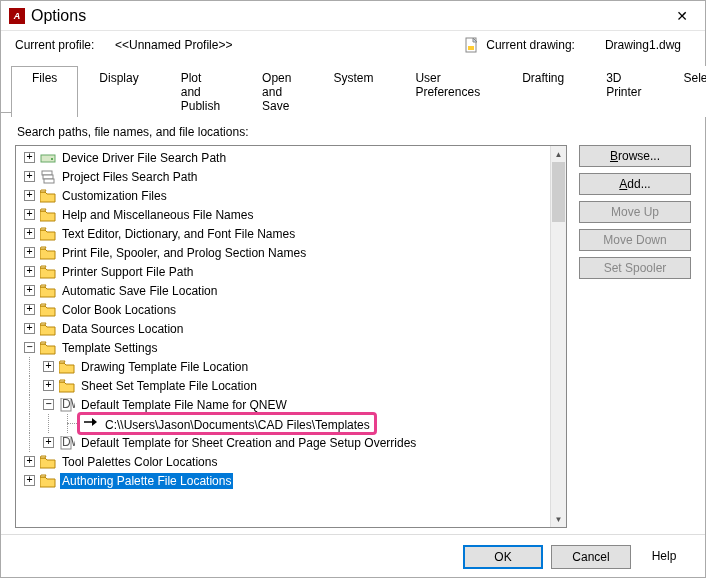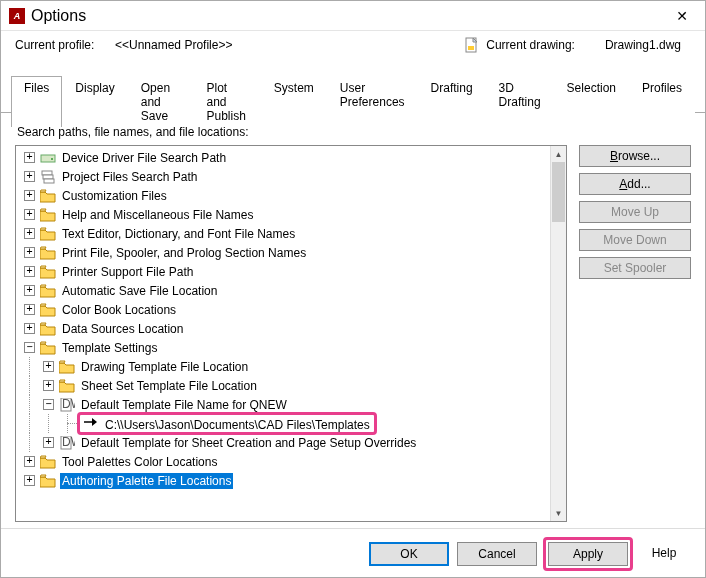--- a/index.html
+++ b/index.html
@@ -7,21 +7,21 @@
   .window { width: 706px; height: 578px; background: #fff; border: 1px solid #aaa; display: flex; flex-direction: column; }
   .titlebar { height: 30px; display: flex; align-items: center; padding: 0 8px; border-bottom: 1px solid #e5e5e5; }
   .titlebar .app-icon { width: 16px; height: 16px; background: #a00000; margin-right: 6px; display:flex; align-items:center; justify-content:center; color:#fff; font-size:9px; font-style:italic; font-weight:bold;}
   .titlebar .title { flex: 1; font-size: 16px; }
   .titlebar .close { width: 30px; text-align: center; font-size: 14px; cursor: default; }
   .header-row { display: flex; align-items: center; padding: 4px 14px; height: 28px; }
   .header-row .cplabel { width: 100px; }
   .header-row .spacer { flex: 1; }
   .header-row .doc-icon { width:16px; height:16px; margin-right:6px; display:inline-block;}
   .tabs { display: flex; padding: 0 10px; border-bottom: 1px solid #aaa; margin-top: 2px; }
-  .tab { padding: 4px 12px; border: 1px solid transparent; border-bottom: none; margin-right: 0px; cursor: default; position: relative; top: 15px; background:#fff;}
+  .tab { padding: 4px 20px; border: 1px solid transparent; border-bottom: none; margin-right: 0px; cursor: default; position: relative; top: 5px; background:#fff;}
   .tab.active { border-color: #aaa; background: #fff; }
   .body { padding: 10px 14px 6px 14px; flex: 1; display: flex; flex-direction: column; }
   .search-label { margin: 2px 0 6px 2px; }
   .content-row { display: flex; flex: 1; gap: 12px; min-height: 0; }
   .tree-wrap { flex: 1; border: 1px solid #888; position: relative; background:#fff; overflow:hidden; }
   .tree { position:absolute; left:0; top:0; right:16px; bottom:0; overflow:hidden; padding: 2px 0 2px 4px;}
   .scrollbar { position:absolute; right:0; top:0; bottom:0; width:16px; background:#f0f0f0; border-left:1px solid #ddd;}
   .scroll-arrow { height:16px; background:#f0f0f0; display:flex; align-items:center; justify-content:center; font-size:8px; color:#555;}
   .scroll-thumb { position:absolute; left:1px; right:1px; top:16px; height:60px; background:#cdcdcd;}
   .side-buttons { width: 112px; display: flex; flex-direction: column; gap: 6px; }
@@ -64,26 +64,26 @@
           <path d="M9 1 L13 5 L9 5 Z" fill="#cde" stroke="#888"></path>
         </svg>
     </span>
     <span style="margin-right:30px;">Current drawing:</span>
     <span style="margin-right:10px;">Drawing1.dwg</span>
   </div>
 
   <div class="tabs" id="tabs">
       <div class="tab active">Files</div>
       <div class="tab">Display</div>
+      <div class="tab">Plot and Publish</div>
       <div class="tab">Open and Save</div>
-      <div class="tab">Plot and Publish</div>
       <div class="tab">System</div>
       <div class="tab">User Preferences</div>
       <div class="tab">Drafting</div>
-      <div class="tab">3D Drafting</div>
+      <div class="tab">3D Printer</div>
       <div class="tab">Selection</div>
       <div class="tab">Profiles</div>
     </div>
 
   <div class="body">
     <div class="search-label">Search paths, file names, and file locations:</div>
 
     <div class="content-row">
       <div class="tree-wrap">
         <div class="tree" id="tree">
@@ -300,19 +300,16 @@
           <div class="side-btn disabled">Move Up</div>
           <div class="side-btn disabled">Move Down</div>
           <div class="side-btn disabled">Set Spooler</div>
         </div>
     </div>
   </div>
 
   <div class="footer">
     <div class="footer-btn default">OK</div>
     <div class="footer-btn">Cancel</div>
-    <span class="apply-highlight">
-      <div class="footer-btn"><span class="mu">Apply</span></div>
-    </span>
     <div class="footer-btn" style="border:none;background:none;width:50px;"><span class="mu">Help</span></div>
   </div>
 
 </div>
 
 </body></html>

